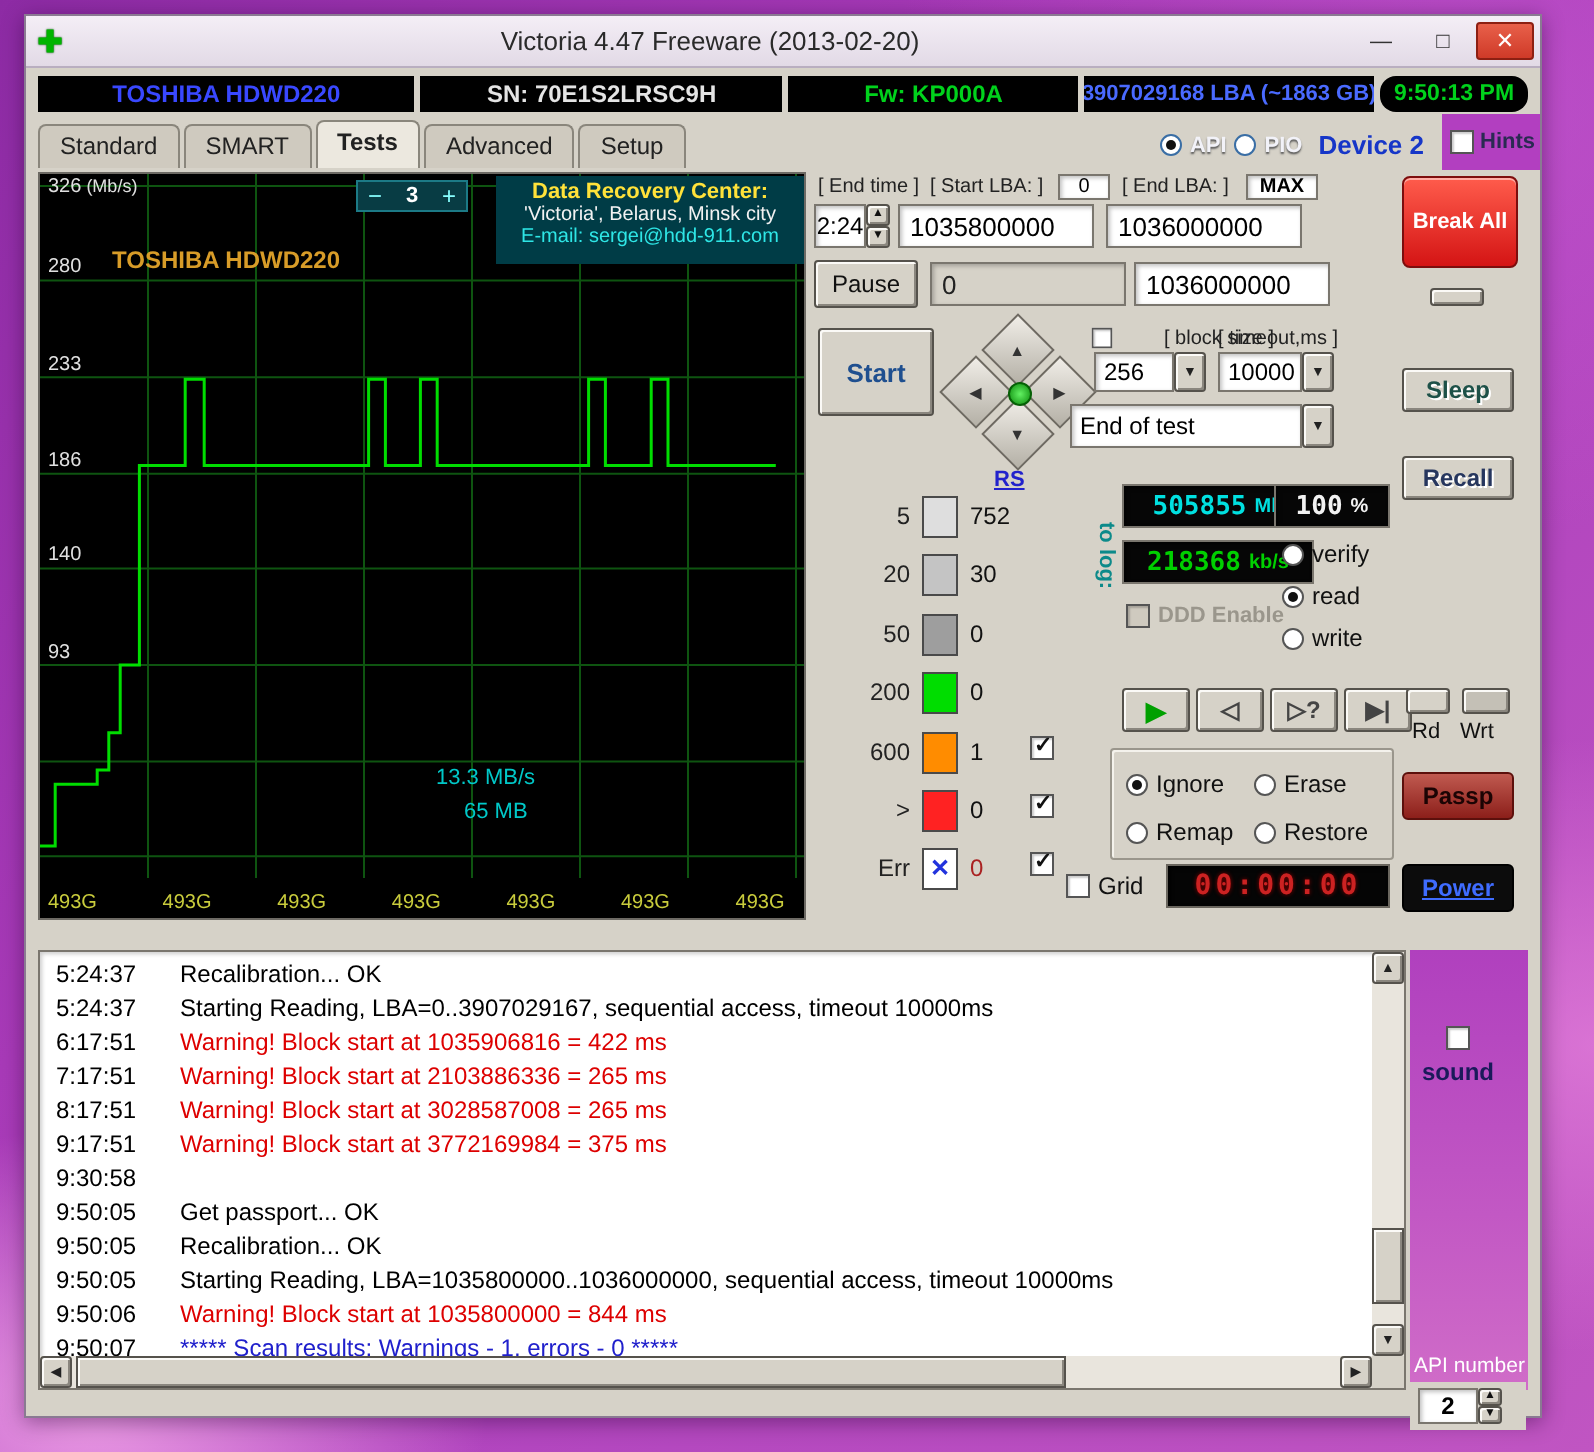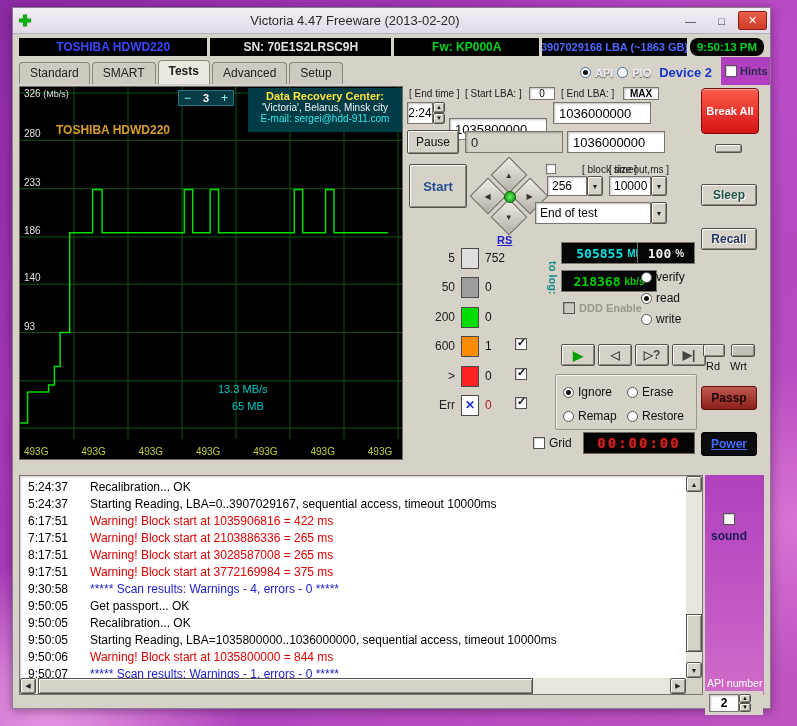--- a/index.html
+++ b/index.html
@@ -74,21 +74,21 @@
   .anno.size { left:212px; top:313px; }
 
   
   .control-panel { position:relative; width:292px; }
   .mini-label { position:absolute; font-size:10px; color:#222; white-space:nowrap; }
   .l-endtime { left:4px; top:2px; } .l-startlba { left:60px; top:2px; } .l-endlba { left:156px; top:2px; }
   .mini-field { position:absolute; font-size:10px; text-align:center; line-height:12px; }
   .f-startquick { left:124px; top:1px; width:26px; height:13px; }
   .f-endquick { left:218px; top:1px; width:36px; height:13px; font-weight:bold; }
   .field { position:absolute; height:22px; display:flex; align-items:center; padding-left:5px; font-size:13px; color:#000; }
-  .f-start { left:44px; top:32px; width:98px; }
+  .f-start { left:44px; top:16px; width:98px; }
   .f-end { left:148px; top:16px; width:98px; }
   .f-cur { left:60px; top:45px; width:98px; background:#d6d2c8; color:#222; }
   .f-end2 { left:162px; top:45px; width:98px; }
   .spin { position:absolute; display:flex; }
   .spin .sval { display:flex; align-items:center; justify-content:center; font-size:12px; }
   .spin .sbtns { display:flex; flex-direction:column; width:12px; }
   .spin .sbtns div { flex:1; font-size:6px; line-height:7px; display:flex; align-items:center; justify-content:center; }
   .f-endtime { left:2px; top:16px; } .f-endtime .sval { width:26px; height:22px; }
   .pause-btn { position:absolute; left:2px; top:44px; width:52px; height:24px; }
   .start-btn { position:absolute; left:4px; top:78px; width:58px; height:44px; font-weight:bold; color:#1f4f8f; font-size:13px; }
@@ -324,20 +324,25 @@
         </div>
 
         <span class="rs-link">RS</span>
         <div class="latency-list">
             <div class="lat-row">
               <span class="lat-label">5</span>
               <span class="lat-swatch" style="background: rgb(222, 222, 222);"></span>
               <span class="lat-count">752</span>
             </div>
             <div class="lat-row">
+              <span class="lat-label">20</span>
+              <span class="lat-swatch" style="background: rgb(196, 196, 196);"></span>
+              <span class="lat-count">30</span>
+            </div>
+            <div class="lat-row">
               <span class="lat-label">50</span>
               <span class="lat-swatch" style="background: rgb(158, 158, 158);"></span>
               <span class="lat-count">0</span>
             </div>
             <div class="lat-row">
               <span class="lat-label">200</span>
               <span class="lat-swatch" style="background: rgb(0, 221, 0);"></span>
               <span class="lat-count">0</span>
             </div>
             <div class="lat-row">
@@ -459,21 +464,20 @@
             <div class="log-row warning">
               <span class="log-time">8:17:51</span>
               <span class="log-msg">Warning! Block start at 3028587008 = 265 ms</span>
             </div>
             <div class="log-row warning">
               <span class="log-time">9:17:51</span>
               <span class="log-msg">Warning! Block start at 3772169984 = 375 ms</span>
             </div>
             <div class="log-row result">
               <span class="log-time">9:30:58</span>
-              <span class="log-msg">***** Scan results: Warnings - 4, errors - 0 *****</span>
             </div>
             <div class="log-row normal">
               <span class="log-time">9:50:05</span>
               <span class="log-msg">Get passport... OK</span>
             </div>
             <div class="log-row normal">
               <span class="log-time">9:50:05</span>
               <span class="log-msg">Recalibration... OK</span>
             </div>
             <div class="log-row normal">

